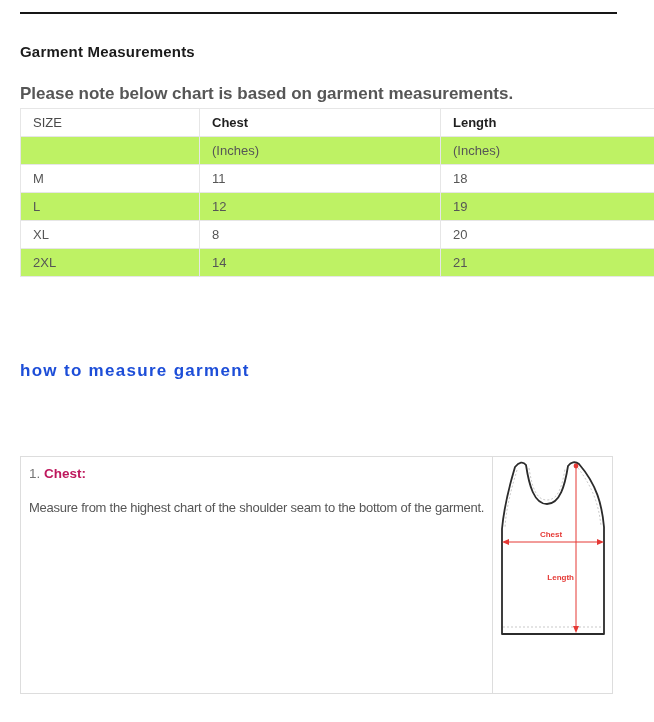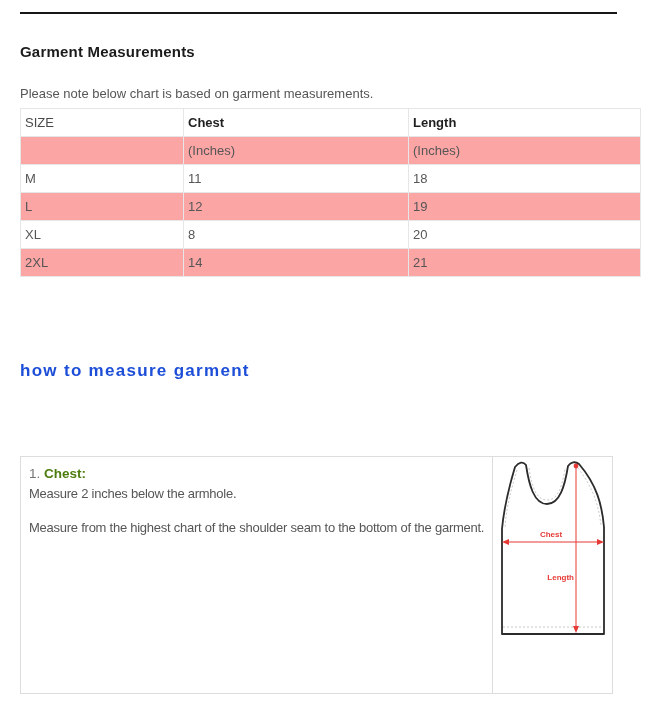--- a/index.html
+++ b/index.html
@@ -28,47 +28,48 @@
   .page-title {
     margin: 25px 0 0 0;
     font-size: 15px;
     line-height: 26px;
     font-weight: bold;
     color: #1b1b1b;
     letter-spacing: 0.2px;
   }
   .note {
     margin: 20px 0 0 0;
-    font-size: 13px;
+    font-size: 17px;
     line-height: 18px;
     color: #565656;
+    font-weight: bold;
   }
   table.size-chart {
     margin-top: 5px;
     border-collapse: collapse;
     width: 593px;
     table-layout: fixed;
     font-size: 13px;
   }
   table.size-chart td, table.size-chart th {
     border: 1px solid #e6e6e6;
     text-align: left;
     font-weight: normal;
-    padding: 6px 4px;
+    padding: 6px 12px;
     height: 15px;
     color: #565656;
     overflow: hidden;
     white-space: nowrap;
   }
   table.size-chart .col-size  { width: 154px; }
   table.size-chart .col-chest { width: 216px; }
   table.size-chart .col-len   { width: 223px; }
   table.size-chart th.hdr-bold { font-weight: bold; color: #1f1f1f; }
   table.size-chart th.hdr-size { color: #4a4a4a; }
-  table.size-chart tr.striped td { background: #fca5a5; }
+  table.size-chart tr.striped td { background: #bef264; }
   .howto-heading {
     margin: 84px 0 0 0;
     font-size: 17px;
     line-height: 20px;
     font-weight: bold;
     color: #1d4ed8;
     letter-spacing: 1.3px;
   }
   .measure-box {
     margin-top: 75px;
@@ -86,21 +87,21 @@
     overflow: hidden;
   }
   .step { margin-bottom: 14px; }
   .step-head {
     font-size: 13.5px;
     line-height: 20px;
     color: #757575;
   }
   .step-label {
     font-weight: bold;
-    color: #4d7c0f;
+    color: #be185d;
     margin-top: 44px;
   }
   .step-text {
     font-size: 13px;
     line-height: 20px;
     letter-spacing: -0.25px;
     color: #565656;
     white-space: nowrap;
   }
   .figure-cell {
@@ -163,21 +164,20 @@
   <h2 class="howto-heading">how to measure garment</h2>
 
   <div class="measure-box">
 
     <div class="instructions">
       <div class="step">
         <div class="step-head">
           <span>1.</span>
           <span class="step-label">Chest:</span>
         </div>
-        <div class="step-text">Measure 2 inches below the armhole.</div>
       </div>
       <div class="step">
         <div class="step-text">Measure from the highest chart of the shoulder seam to the bottom of the garment.</div>
       </div>
     </div>
 
     <div class="figure-cell">
       <svg class="tank-svg" width="118" height="178" viewBox="0 0 118 178" xmlns="http://www.w3.org/2000/svg">
 
         <path d="M 21 8

